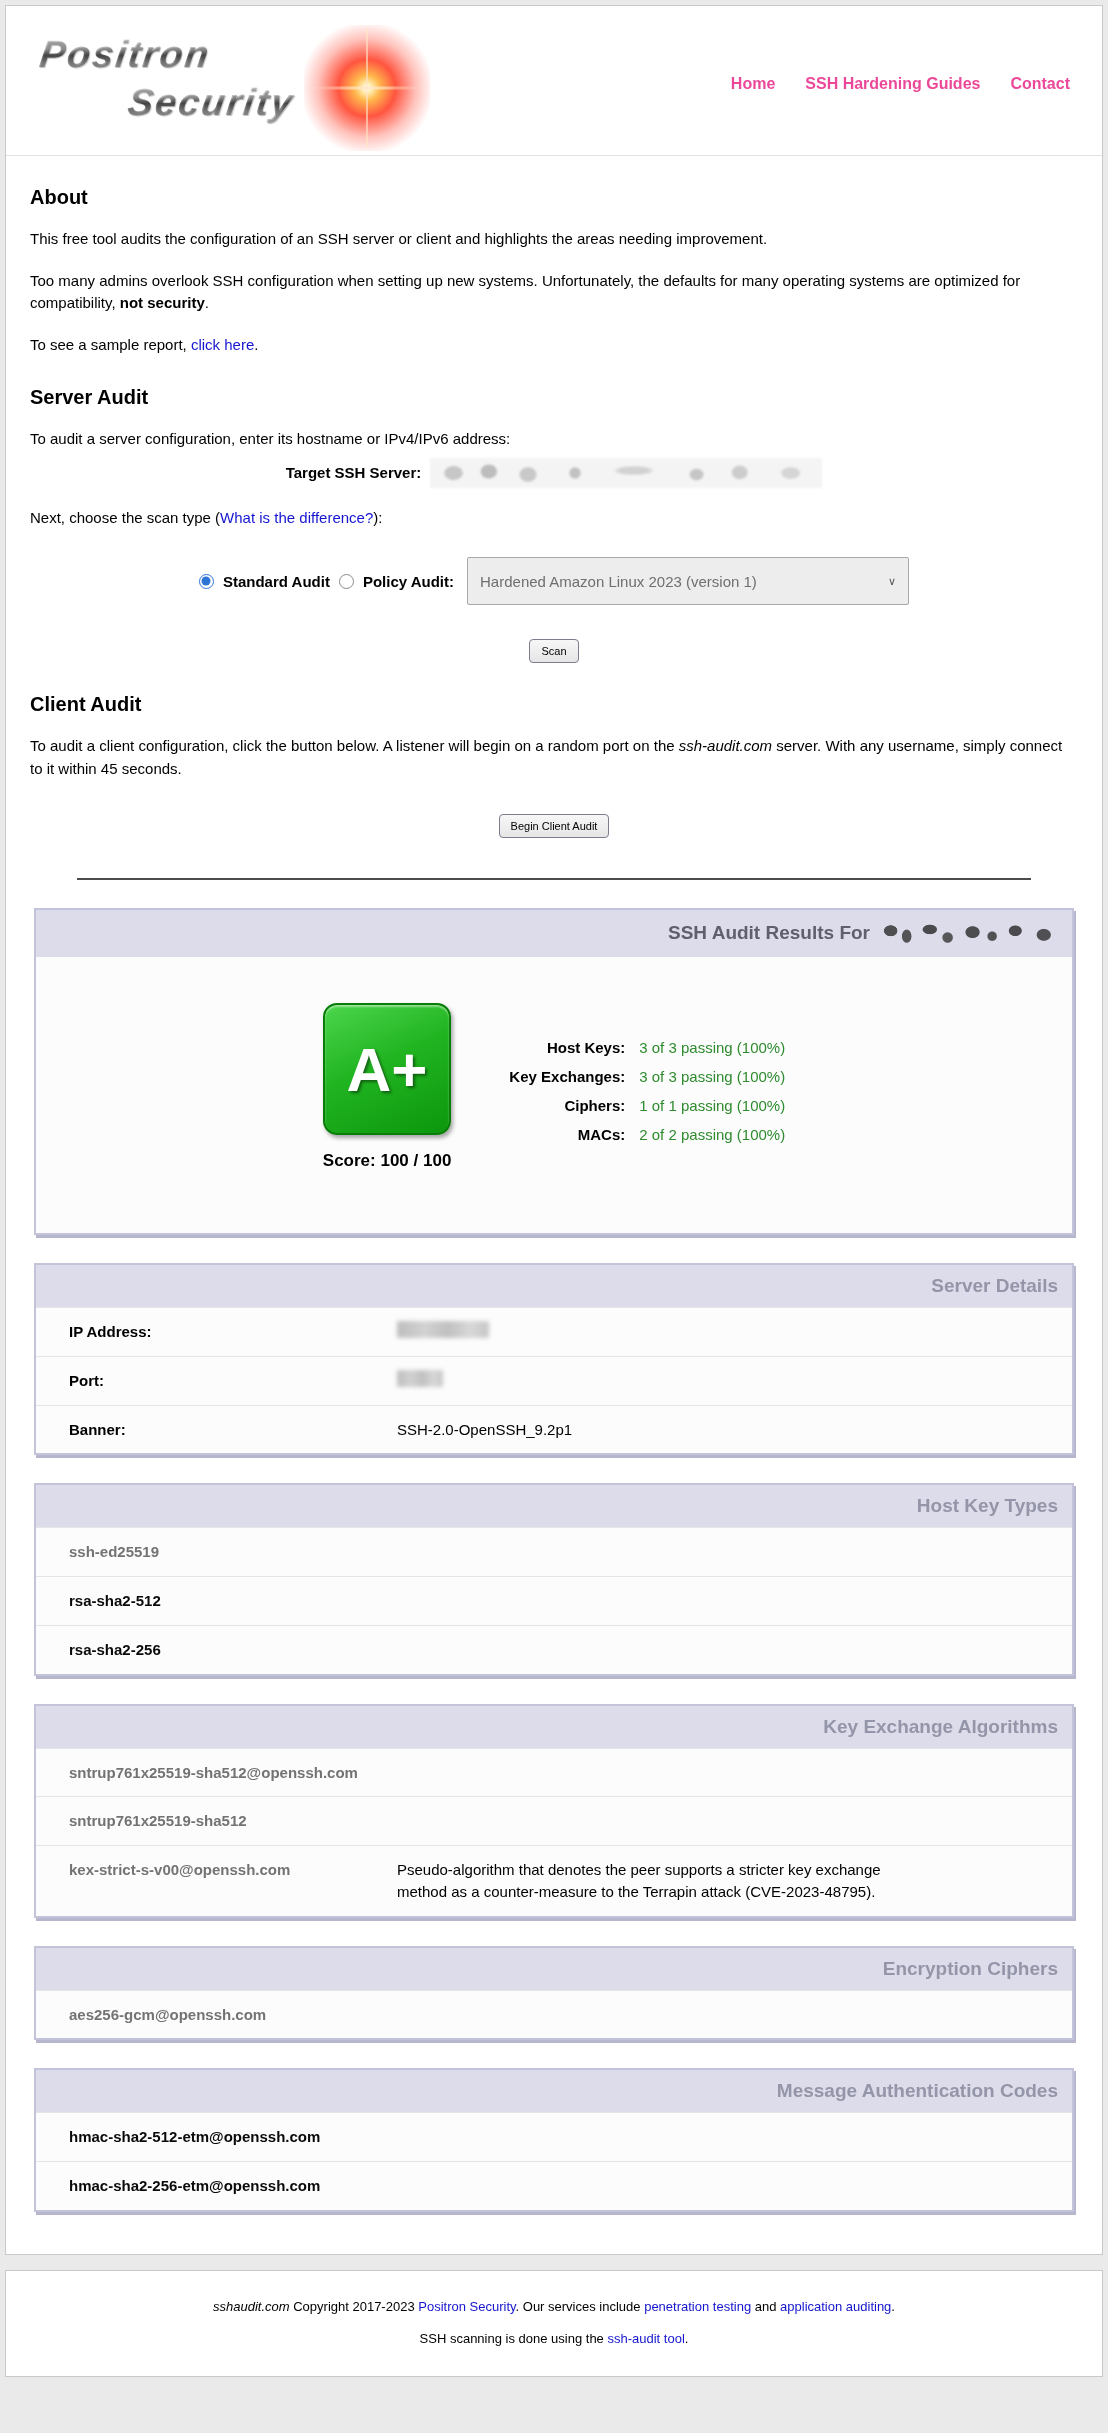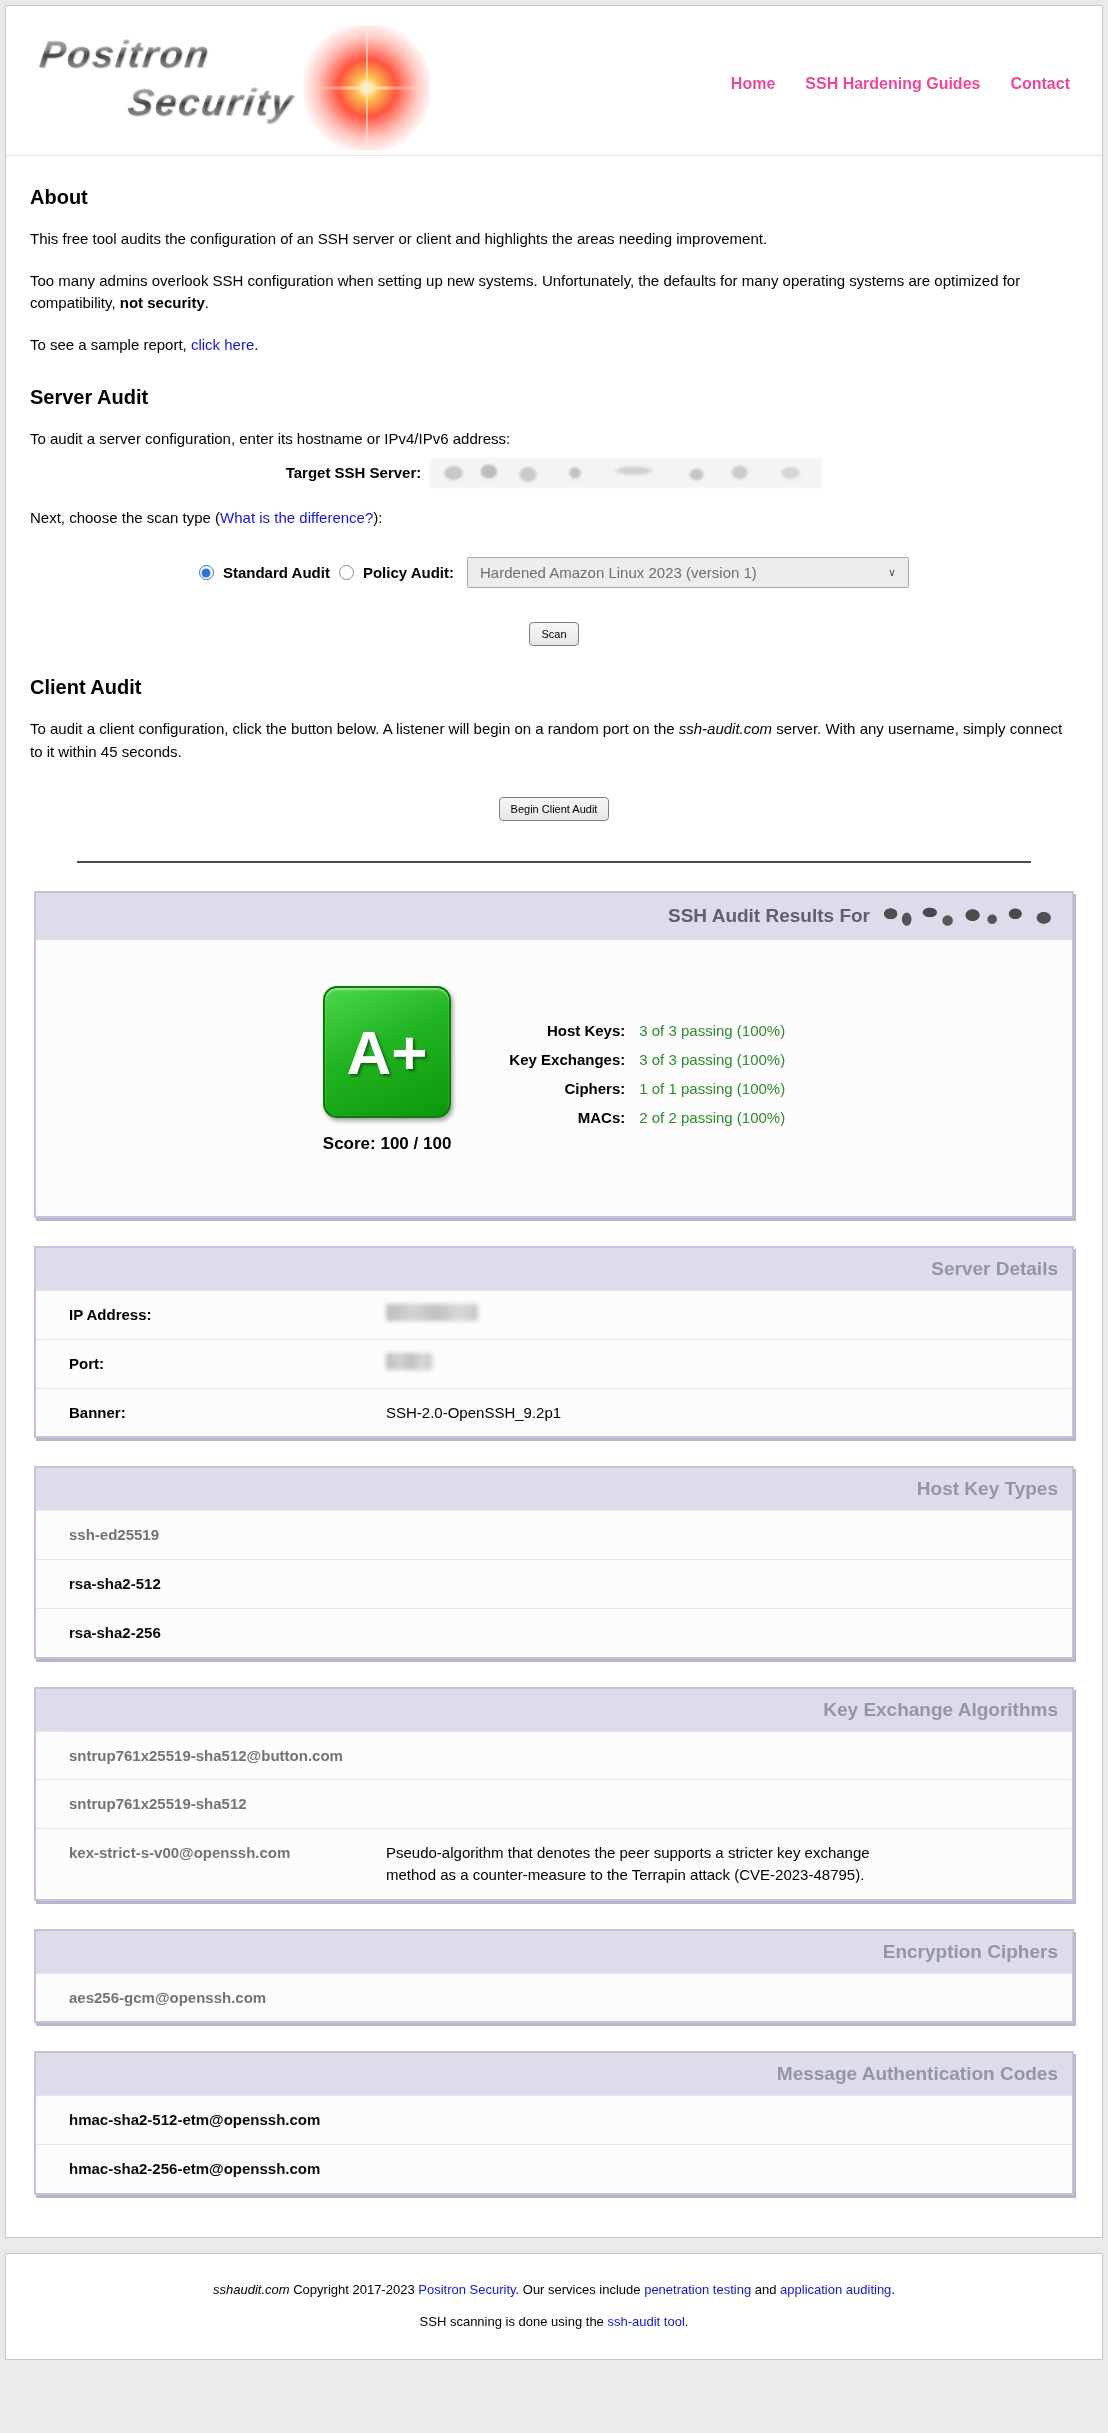--- a/index.html
+++ b/index.html
@@ -96,21 +96,21 @@
     position: relative; display: inline-block; flex: none; cursor: pointer;
   }
   .radio.checked { border: 1px solid #2e74d6; }
   .radio.checked::after {
     content: ""; position: absolute; left: 50%; top: 50%;
     width: 9px; height: 9px; border-radius: 50%;
     background: #2e74d6; transform: translate(-50%,-50%);
   }
   .radio-label { font-weight: bold; cursor: pointer; }
   .select {
-    width: 442px; height: 31px;
+    width: 442px; height: 48px;
     background: #ededed; border: 1px solid #a9a9a9; border-radius: 2px;
     color: #6f6f6f; display: flex; align-items: center;
     justify-content: space-between; padding: 0 12px; cursor: default;
     margin-left: 4px;
   }
   .select .chev { color: #555; font-size: 11px; }
   .btn-row { text-align: center; margin-top: 34px; }
   .btn {
     display: inline-block;
     background: linear-gradient(#f7f7f7, #e6e6e6);
@@ -175,21 +175,21 @@
   }
   .stat-label { font-weight: bold; text-align: right; }
   .stat-value { color: #2e8b2e; }
   .prow {
     display: flex; align-items: flex-start;
     padding: 13px 16px 13px 33px;
     border-top: 1px solid #e5e5e5;
     line-height: 1.45;
   }
   .prow:first-child { border-top: none; }
-  .prow-label { width: 295px; margin-right: 22px; font-weight: bold; flex: none; }
+  .prow-label { width: 295px; margin-right: 33px; font-weight: bold; flex: none; }
   .prow-note { max-width: 525px; }
   .name-pass { color: #737373; }
   .name-neutral { color: #0a0a0a; }
   .redact-sm {
     display: inline-block; height: 17px; border-radius: 2px;
     background: linear-gradient(90deg, #bdbdbd, #d2d2d2 30%, #c0c0c0 55%, #d8d8d8 80%, #c6c6c6);
     filter: blur(2px); vertical-align: middle;
   }
   .redact-ip { width: 92px; }
   .redact-port { width: 46px; }
@@ -310,21 +310,21 @@
         <span class="prow-label name-neutral">rsa-sha2-512</span>
       </div>
     <div class="prow">
         <span class="prow-label name-neutral">rsa-sha2-256</span>
       </div>
   </div>
 
   <div class="panel">
     <div class="panel-header">Key Exchange Algorithms</div>
     <div class="prow">
-      <span class="prow-label name-pass">sntrup761x25519-sha512@button.com</span>
+      <span class="prow-label name-pass">sntrup761x25519-sha512@openssh.com</span>
     </div>
     <div class="prow">
       <span class="prow-label name-pass">sntrup761x25519-sha512</span>
     </div>
     <div class="prow">
       <span class="prow-label name-pass">kex-strict-s-v00@openssh.com</span>
       <span class="prow-note">Pseudo-algorithm that denotes the peer supports a stricter key exchange method as a counter-measure to the Terrapin attack (CVE-2023-48795).</span>
     </div>
   </div>
 

